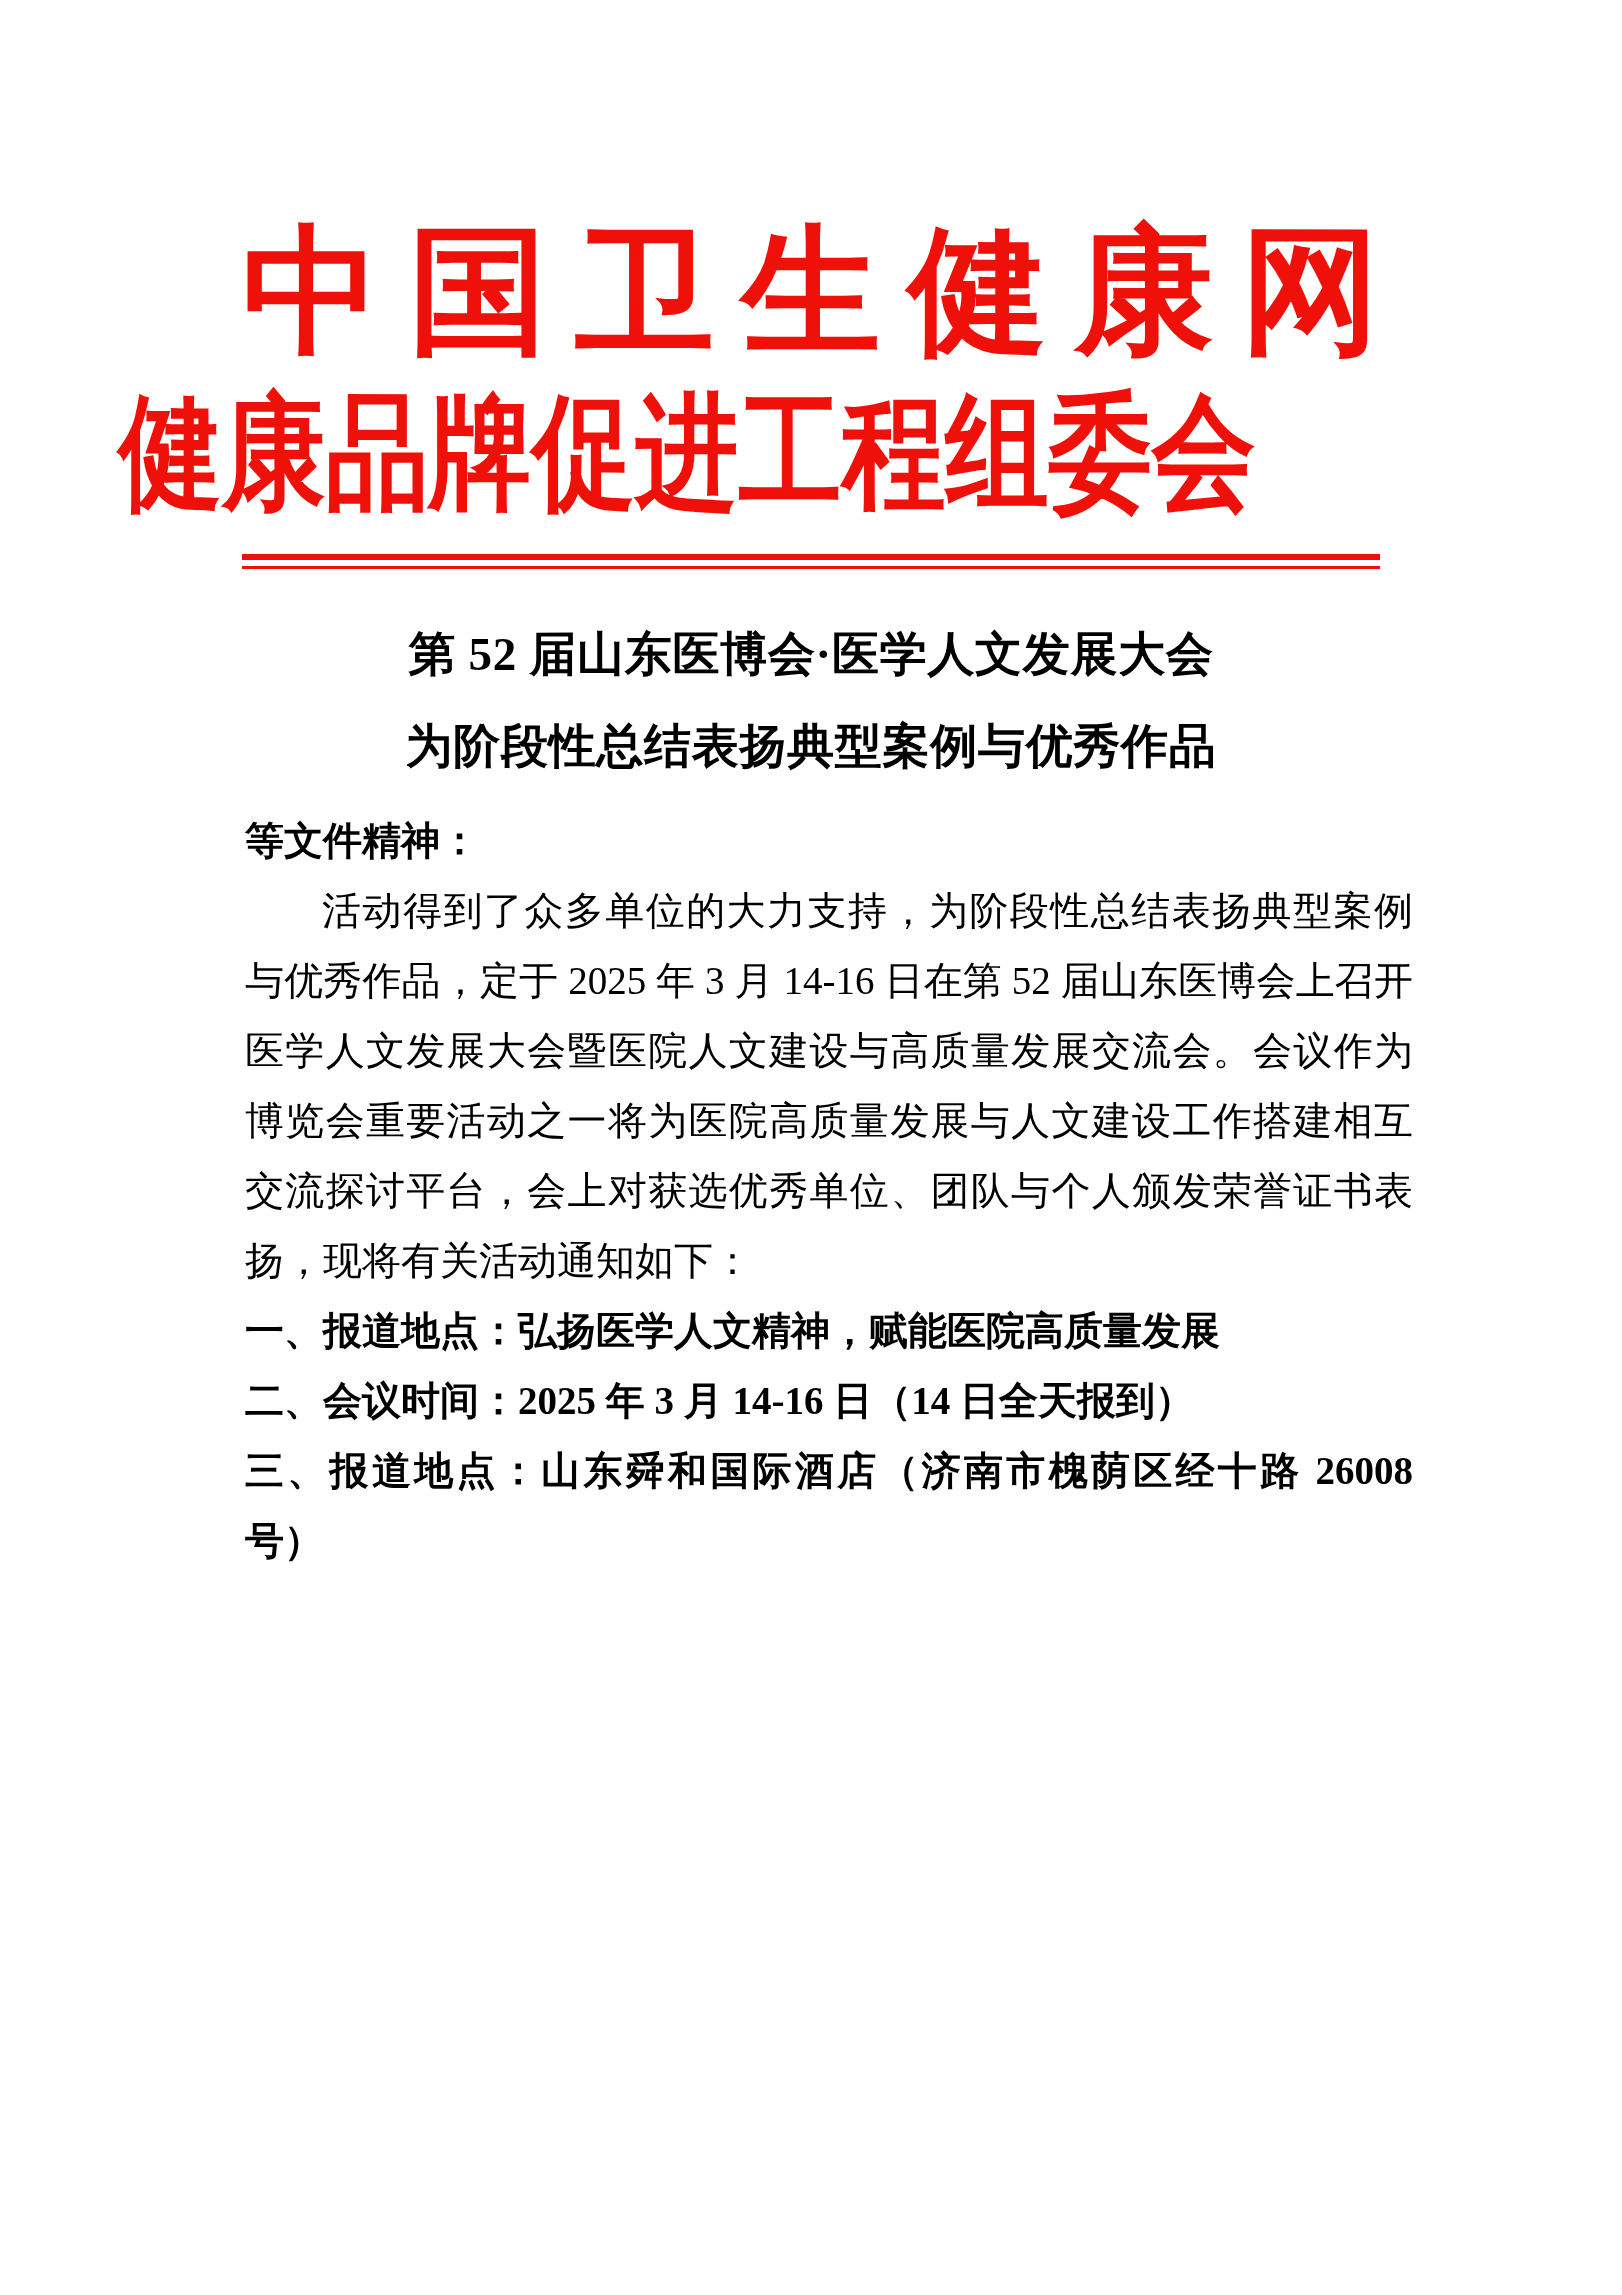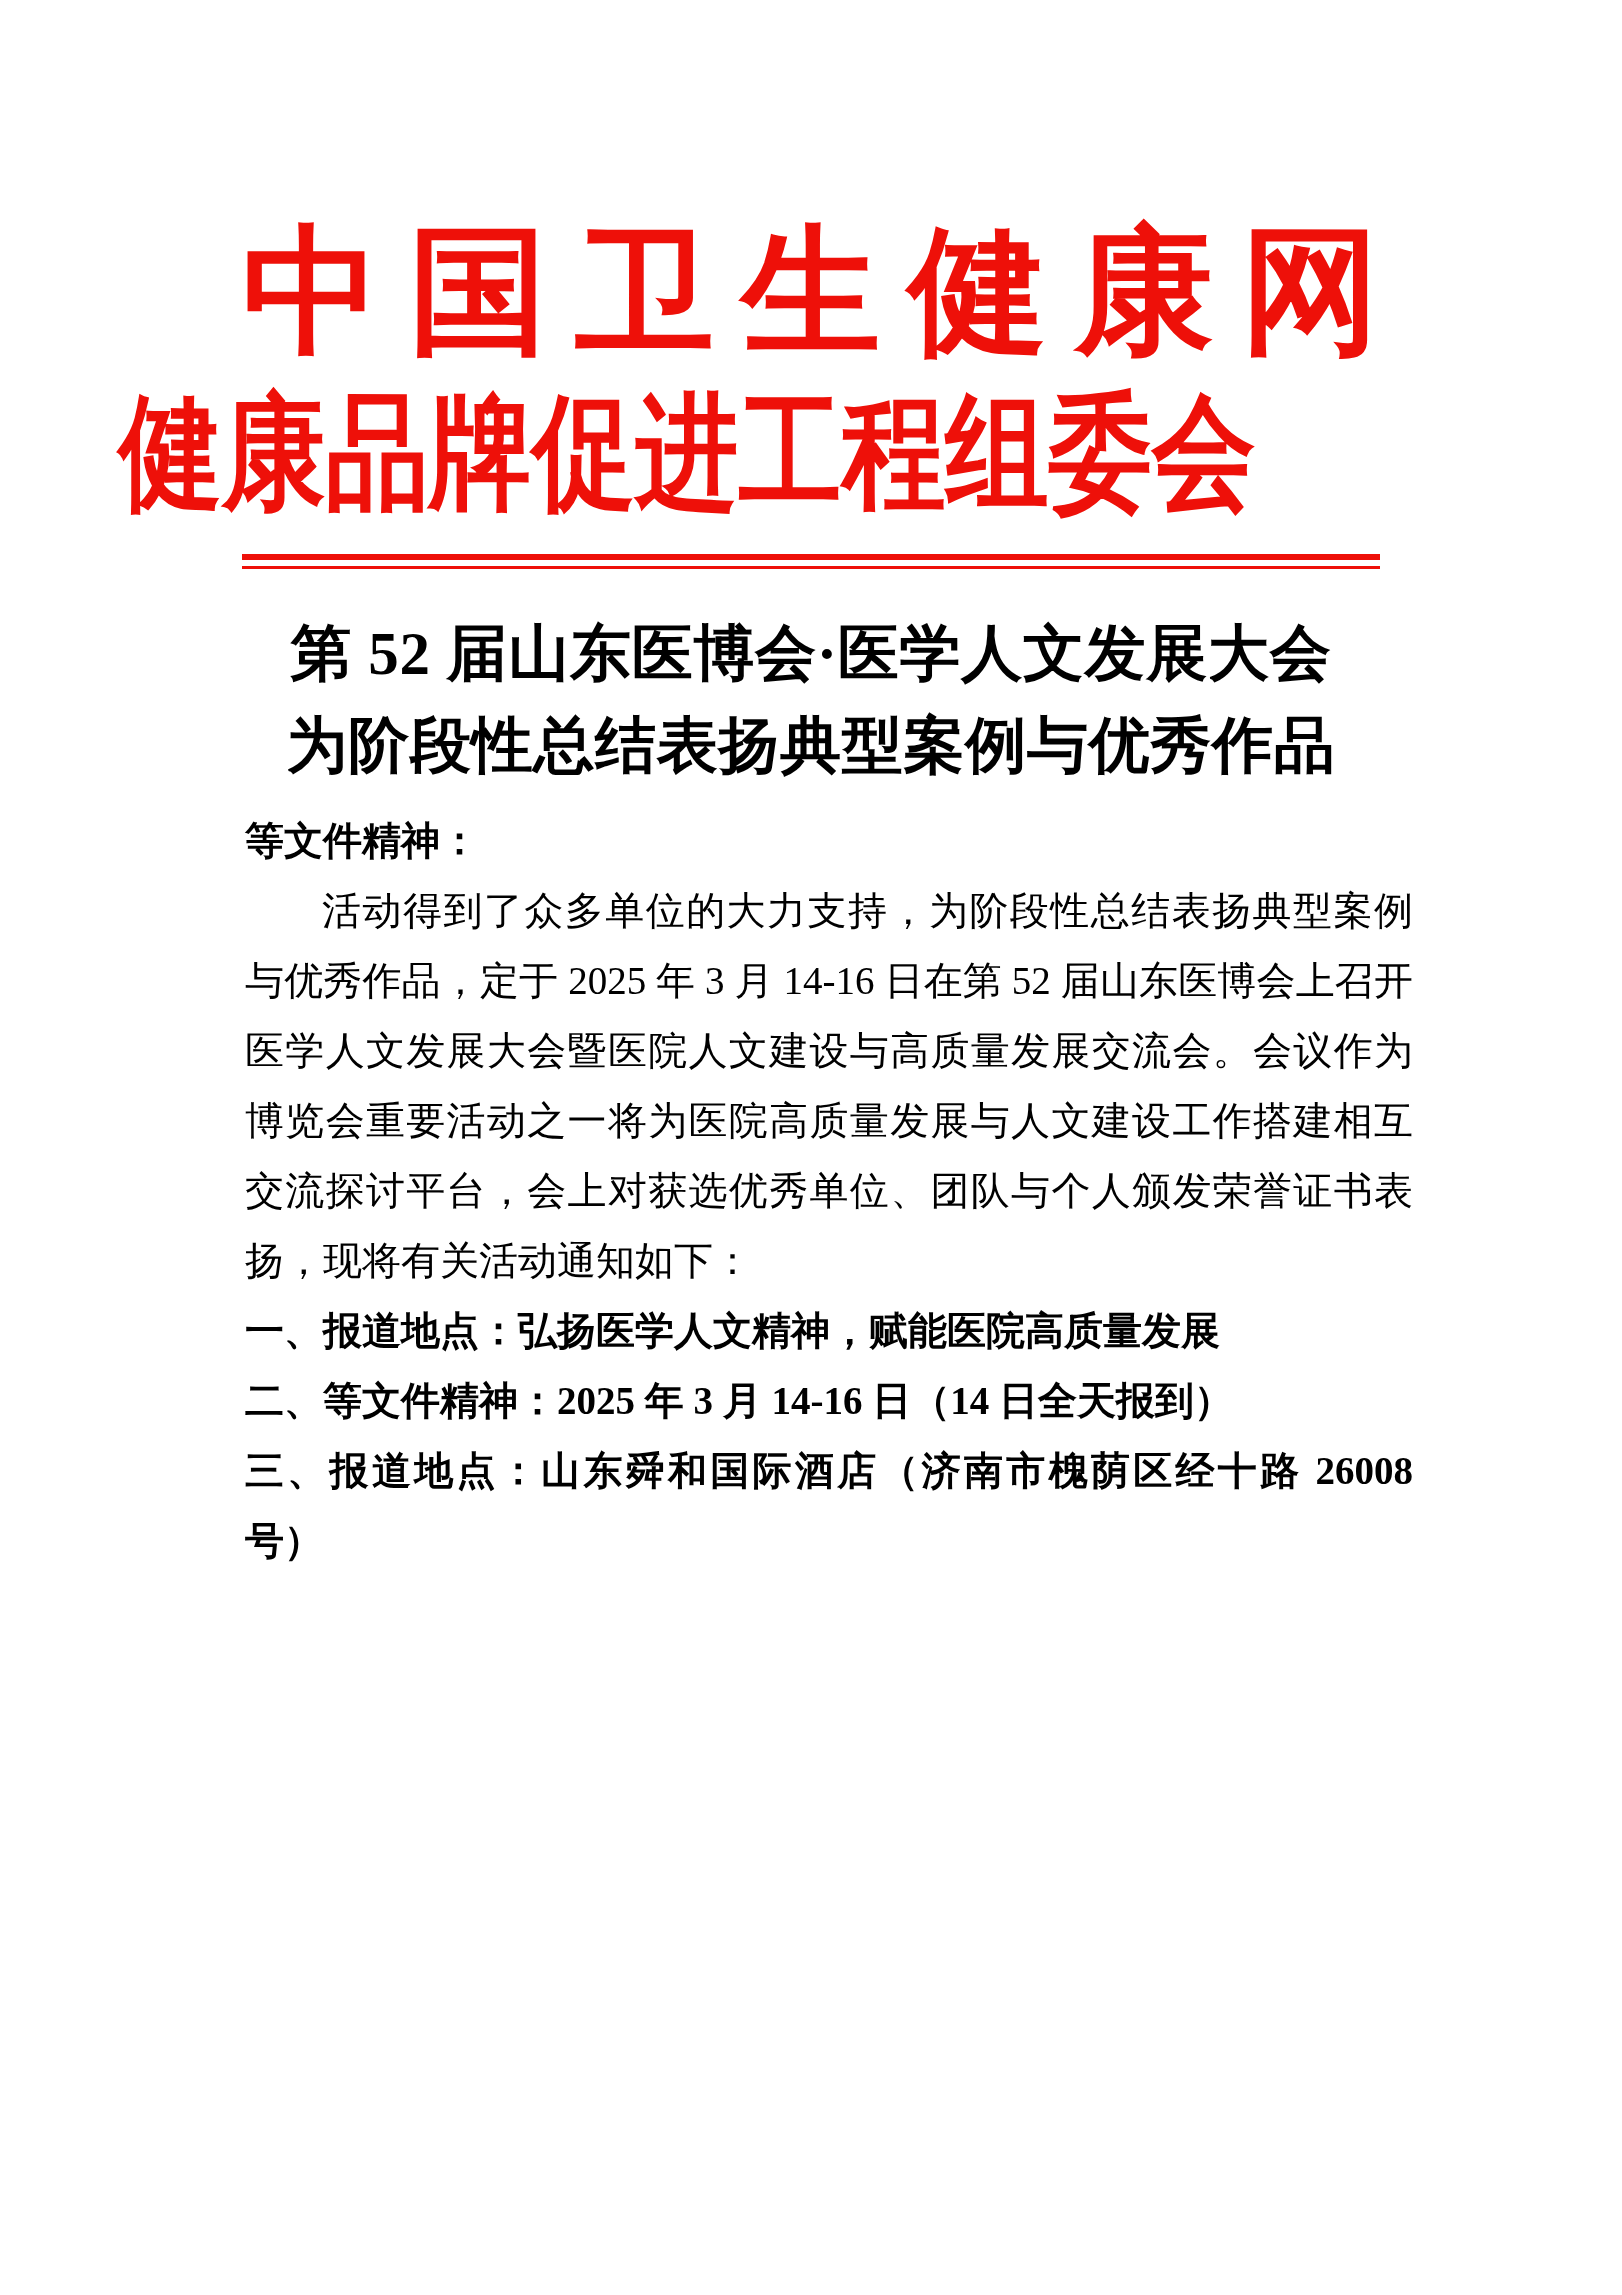--- a/index.html
+++ b/index.html
@@ -44,21 +44,21 @@
   
   .divider { width: 1138px; margin: 34px auto 0; }
   .divider .thick { height: 5.9px;  background: #ee1009; }
   .divider .thin  { height: 3.3px;  background: #ee1009; margin-top: 5.9px; }
 
   
   .doc-title {
     margin-top: 39px;
     text-align: center;
     font-weight: bold;
-    font-size: 61px;
+    font-size: 47px;
     line-height: 92px;
     letter-spacing: 0.7px;
   }
 
   
   .content {
     width: 1168px;
     margin: 14.4px 0 0 245px;
     font-size: 39px;
     line-height: 70px;
@@ -103,21 +103,21 @@
   <div class="content">
     <p class="salutation">等文件精神：</p>
 
 
     <p class="para">活动得到了众多单位的大力支持，为阶段性总结表扬典型案例与优秀作品，定于 2025 年 3 月 14-16 日在第 52 届山东医博会上召开医学人文发展大会暨医院人文建设与高质量发展交流会。会议作为博览会重要活动之一将为医院高质量发展与人文建设工作搭建相互交流探讨平台，会上对获选优秀单位、团队与个人颁发荣誉证书表扬，现将有关活动通知如下：</p>
 
     <p class="item">
       <span class="item-label">一、报道地点：</span><span class="item-text">弘扬医学人文精神，赋能医院高质量发展</span>
     </p>
     <p class="item">
-      <span class="item-label">二、等文件精神：</span><span class="item-text">2025 年 3 月 14-16 日（14 日全天报到）</span>
+      <span class="item-label">二、会议时间：</span><span class="item-text">2025 年 3 月 14-16 日（14 日全天报到）</span>
     </p>
     <p class="item">
       <span class="item-label">三、报道地点：</span><span class="item-text">山东舜和国际酒店（济南市槐荫区经十路 26008 号）</span>
     </p>
   </div>
 
 </div>
 
 
 </body></html>

